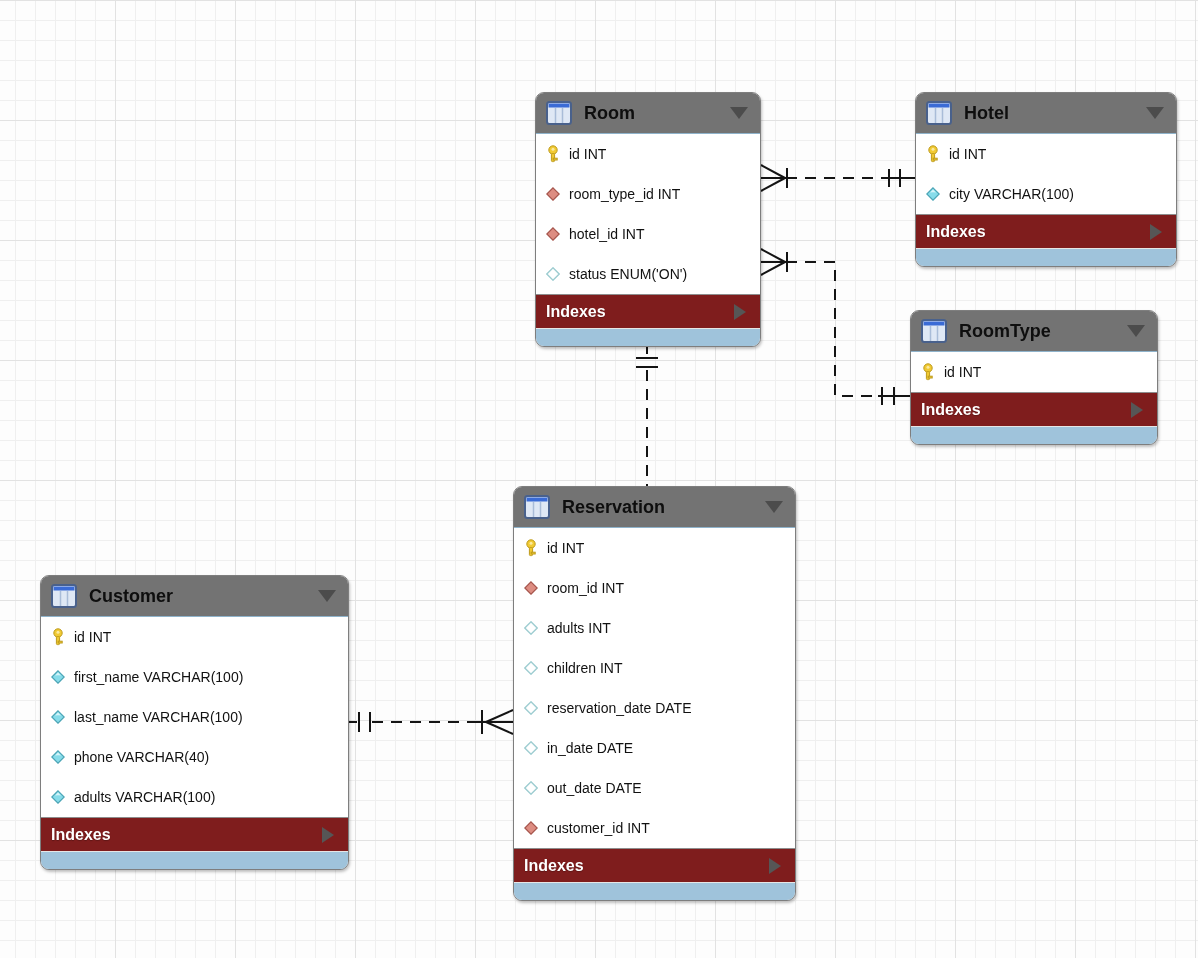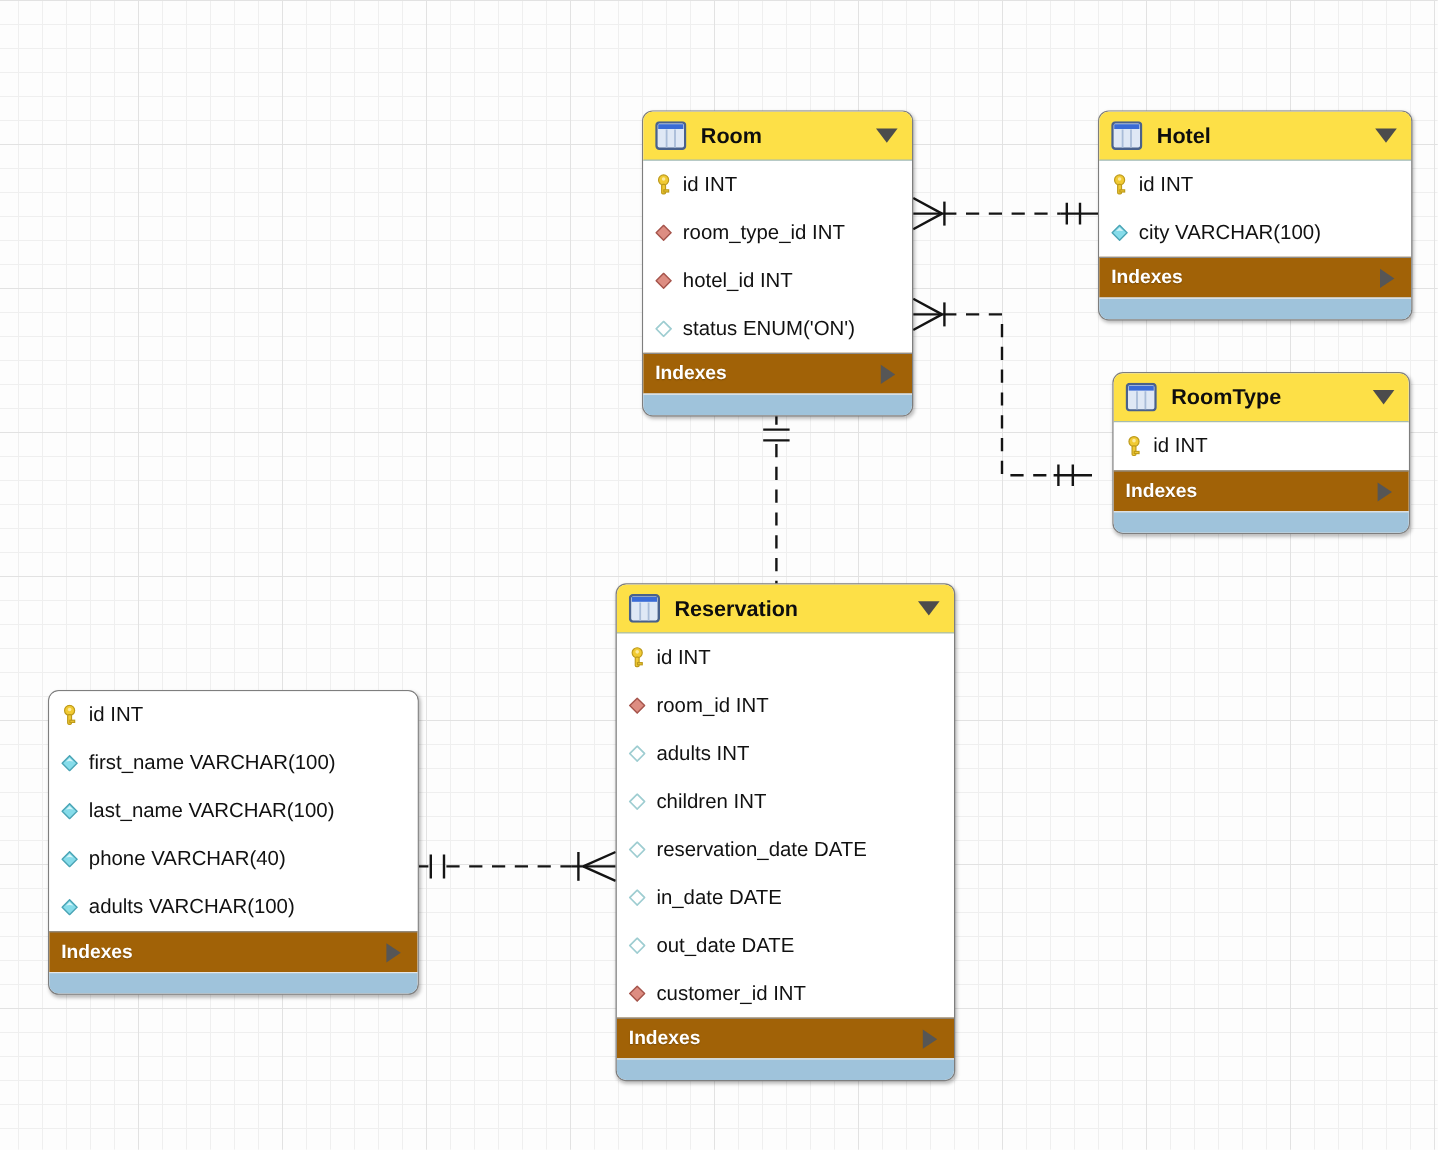--- a/index.html
+++ b/index.html
@@ -24,60 +24,60 @@
   .dbtable {
     position:absolute; z-index:2;
     border:1.5px solid #7e7e7e;
     border-radius:9px;
     overflow:hidden;
     background:#fff;
     box-shadow:1px 2px 3px rgba(0,0,0,0.25);
   }
   .thead {
     height:41px;
-    background:#fde047;
+    background:#737373;
     border-bottom:1px solid #8fb3cb;
     display:flex; align-items:center;
     padding:0 12px 0 10px;
   }
   .ticon { display:inline-flex; margin-right:12px; flex:0 0 auto; }
   .ttitle { font-size:18px; font-weight:bold; color:#0e0e0e; flex:1 1 auto; }
   .collapse {
     width:0; height:0; flex:0 0 auto;
     border-left:9px solid transparent;
     border-right:9px solid transparent;
     border-top:12px solid #4c4c4c;
   }
   .tbody { background:#fff; }
   .frow { height:40px; display:flex; align-items:center; padding:0 8px 0 9px; }
   .ficon { display:inline-flex; width:16px; justify-content:center; margin-right:8px; flex:0 0 auto; }
-  .flabel { font-size:17px; color:#111; white-space:nowrap; }
+  .flabel { font-size:14px; color:#111; white-space:nowrap; }
   .indexes {
     height:34px;
-    background:#a16207;
+    background:#7f1d1d;
     border-top:1px solid #8d8d8d;
     display:flex; align-items:center; justify-content:space-between;
     padding:0 14px 0 10px;
   }
   .ilabel {
     font-size:16px; font-weight:bold; color:#fff;
     text-shadow:0 1px 1px rgba(0,0,0,0.25);
   }
   .iarrow {
     width:0; height:0;
     border-top:8px solid transparent;
     border-bottom:8px solid transparent;
     border-left:12px solid #565656;
   }
   .tfoot { height:18px; background:#9fc3db; border-top:1px solid #e6e6e6; }
 
   
   #t-room        { left:535px; top:92px;  width:226px; }
   #t-hotel       { left:915px; top:92px;  width:262px; }
-  #t-roomtype    { left:910px; top:310px; width:248px;margin-left:17px; }
+  #t-roomtype    { left:910px; top:310px; width:248px; }
   #t-reservation { left:513px; top:486px; width:283px; }
   #t-customer    { left:40px;  top:575px; width:309px; }
 </style>
 </head>
 <body>
 
 <div style="position:absolute;inset:0;">
 
   <svg class="connectors" width="1198" height="958" viewBox="0 0 1198 958" xmlns="http://www.w3.org/2000/svg">
     <g>
@@ -325,20 +325,32 @@
       </div>
     </div>
     <div class="indexes">
       <span class="ilabel">Indexes</span>
       <span class="iarrow"></span>
     </div>
     <div class="tfoot"></div>
   </div>
 
   <div class="dbtable" id="t-customer">
+    <div class="thead">
+      <span class="ticon">
+        <svg width="26" height="24" viewBox="0 0 26 24">
+            <rect x="1" y="1" width="24" height="22" rx="2.5" fill="#dfe8f5" stroke="#49618c" stroke-width="2"></rect>
+            <rect x="2.5" y="2.5" width="21" height="4" fill="#3a6bd6"></rect>
+            <line x1="9.5" y1="7" x2="9.5" y2="22" stroke="#a9bcd8" stroke-width="1.5"></line>
+            <line x1="16.5" y1="7" x2="16.5" y2="22" stroke="#a9bcd8" stroke-width="1.5"></line>
+          </svg>
+      </span>
+      <span class="ttitle">Customer</span>
+      <span class="collapse"></span>
+    </div>
     <div class="tbody">
       <div class="frow">
         <span class="ficon">
             <svg width="14" height="18" viewBox="0 0 14 18">
               <circle cx="7" cy="5" r="4.2" fill="#f1ca33" stroke="#bd9a1b"></circle>
               <circle cx="7" cy="4.2" r="1.5" fill="#fbeaa0"></circle>
               <rect x="5.4" y="8.6" width="3.2" height="8" rx="1" fill="#f1ca33" stroke="#bd9a1b"></rect>
               <rect x="7.2" y="13.2" width="4" height="1.8" fill="#f1ca33" stroke="#bd9a1b"></rect>
             </svg>
           </span>

